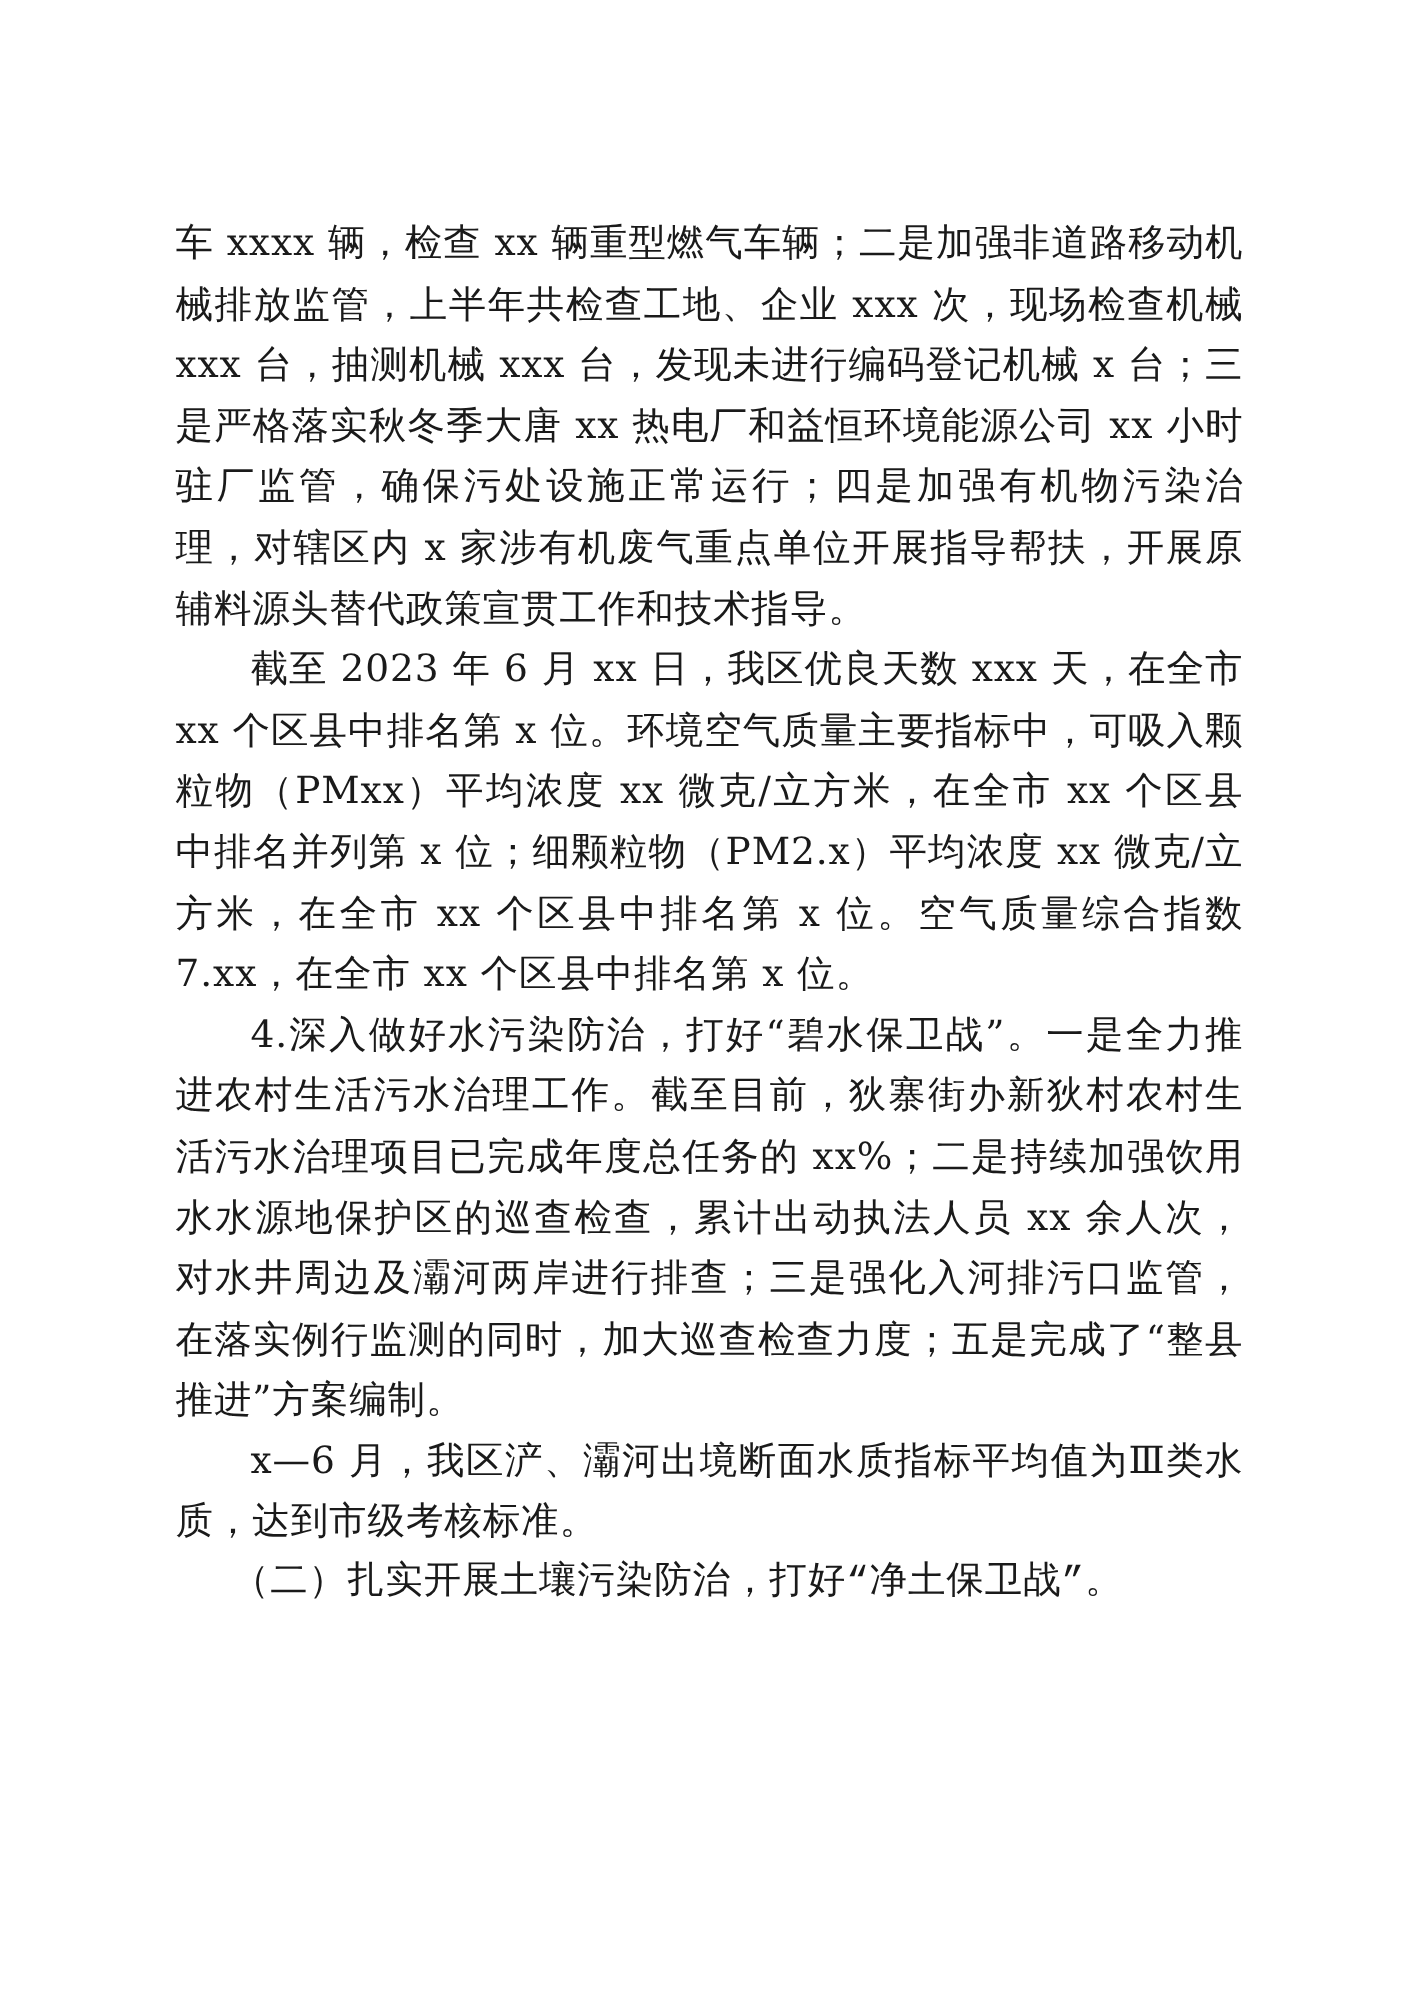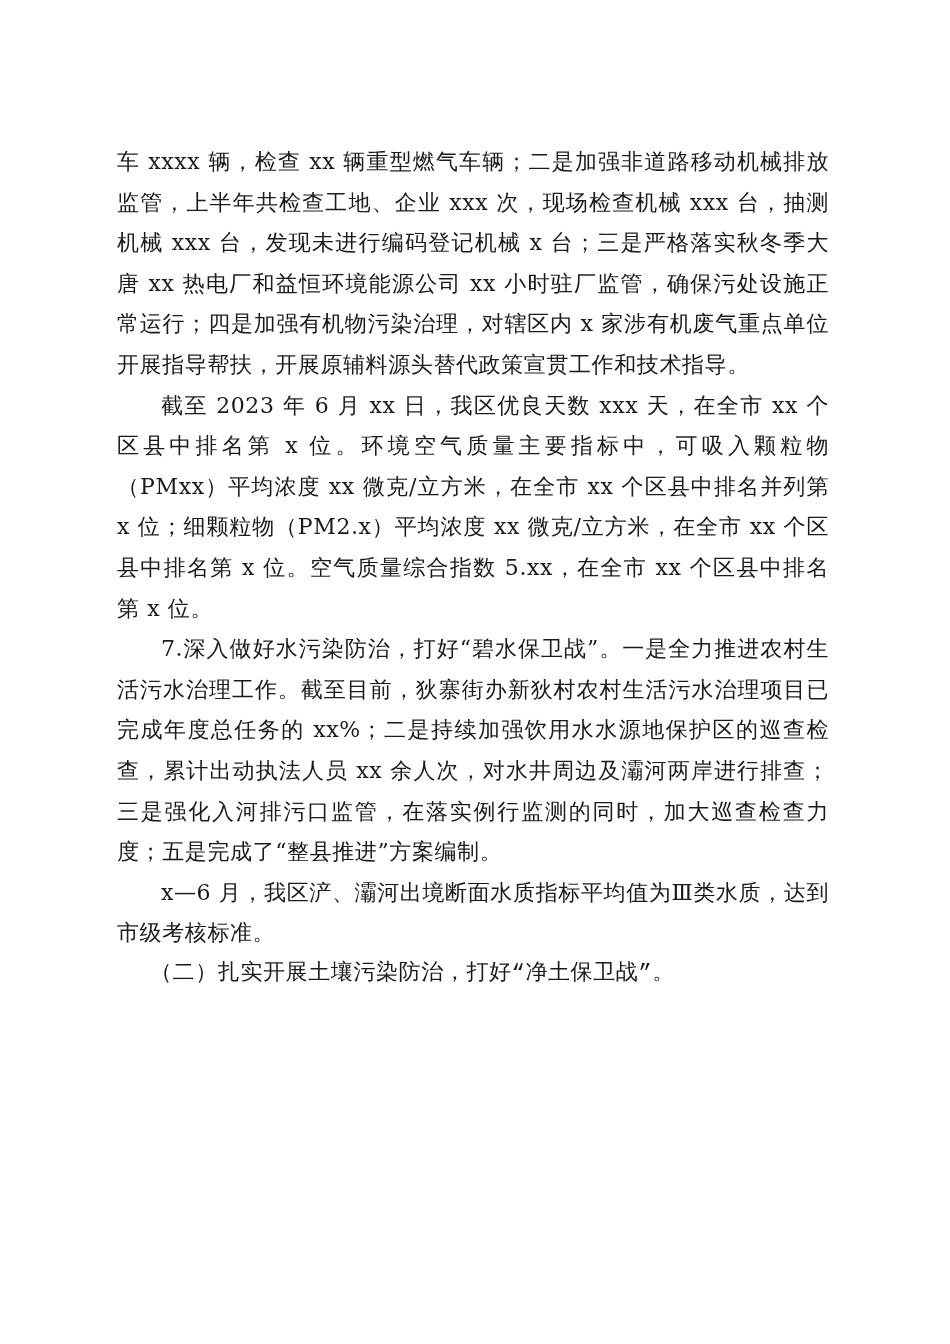--- a/index.html
+++ b/index.html
@@ -3,33 +3,33 @@
 <meta charset="utf-8">
 <style>
   html, body { margin: 0; padding: 0; background: #ffffff; }
   body { width: 950px; height: 1344px; position: relative; overflow: hidden; }
   .page {
     position: absolute;
     left: 117px;
     top: 142px;
     width: 712px;
     font-family: "DejaVu Serif", "Liberation Serif", serif;
-    font-size: 22px;
+    font-size: 25px;
     line-height: 40.6px;
     color: #1a1a1a;
     letter-spacing: 0.6px;
     text-align: justify;
     text-justify: inter-character;
   }
   .page p { margin: 0; padding: 0; }
   .indent { text-indent: 2em; }
   .heading { text-indent: 1.5em; font-family: Liberation Mono, monospace; }
 </style>
 </head>
 <body>
 
 <div class="page">
   <p>车 xxxx 辆，检查 xx 辆重型燃气车辆；二是加强非道路移动机械排放监管，上半年共检查工地、企业 xxx 次，现场检查机械 xxx 台，抽测机械 xxx 台，发现未进行编码登记机械 x 台；三是严格落实秋冬季大唐 xx 热电厂和益恒环境能源公司 xx 小时驻厂监管，确保污处设施正常运行；四是加强有机物污染治理，对辖区内 x 家涉有机废气重点单位开展指导帮扶，开展原辅料源头替代政策宣贯工作和技术指导。</p>
-  <p class="indent">截至 2023 年 6 月 xx 日，我区优良天数 xxx 天，在全市 xx 个区县中排名第 x 位。环境空气质量主要指标中，可吸入颗粒物（PMxx）平均浓度 xx 微克/立方米，在全市 xx 个区县中排名并列第 x 位；细颗粒物（PM2.x）平均浓度 xx 微克/立方米，在全市 xx 个区县中排名第 x 位。空气质量综合指数 5.xx，在全市 xx 个区县中排名第 x 位。</p>
-  <p class="indent">7.深入做好水污染防治，打好“碧水保卫战”。一是全力推进农村生活污水治理工作。截至目前，狄寨街办新狄村农村生活污水治理项目已完成年度总任务的 xx%；二是持续加强饮用水水源地保护区的巡查检查，累计出动执法人员 xx 余人次，对水井周边及灞河两岸进行排查；三是强化入河排污口监管，在落实例行监测的同时，加大巡查检查力度；五是完成了“整县推进”方案编制。</p>
+  <p class="indent">截至 2023 年 6 月 xx 日，我区优良天数 xxx 天，在全市 xx 个区县中排名第 x 位。环境空气质量主要指标中，可吸入颗粒物（PMxx）平均浓度 xx 微克/立方米，在全市 xx 个区县中排名并列第 x 位；细颗粒物（PM2.x）平均浓度 xx 微克/立方米，在全市 xx 个区县中排名第 x 位。空气质量综合指数 7.xx，在全市 xx 个区县中排名第 x 位。</p>
+  <p class="indent">4.深入做好水污染防治，打好“碧水保卫战”。一是全力推进农村生活污水治理工作。截至目前，狄寨街办新狄村农村生活污水治理项目已完成年度总任务的 xx%；二是持续加强饮用水水源地保护区的巡查检查，累计出动执法人员 xx 余人次，对水井周边及灞河两岸进行排查；三是强化入河排污口监管，在落实例行监测的同时，加大巡查检查力度；五是完成了“整县推进”方案编制。</p>
   <p class="indent">x—6 月，我区浐、灞河出境断面水质指标平均值为Ⅲ类水质，达到市级考核标准。</p>
   <p class="heading">（二）扎实开展土壤污染防治，打好“净土保卫战”。</p>
 </div>
 
 </body></html>

